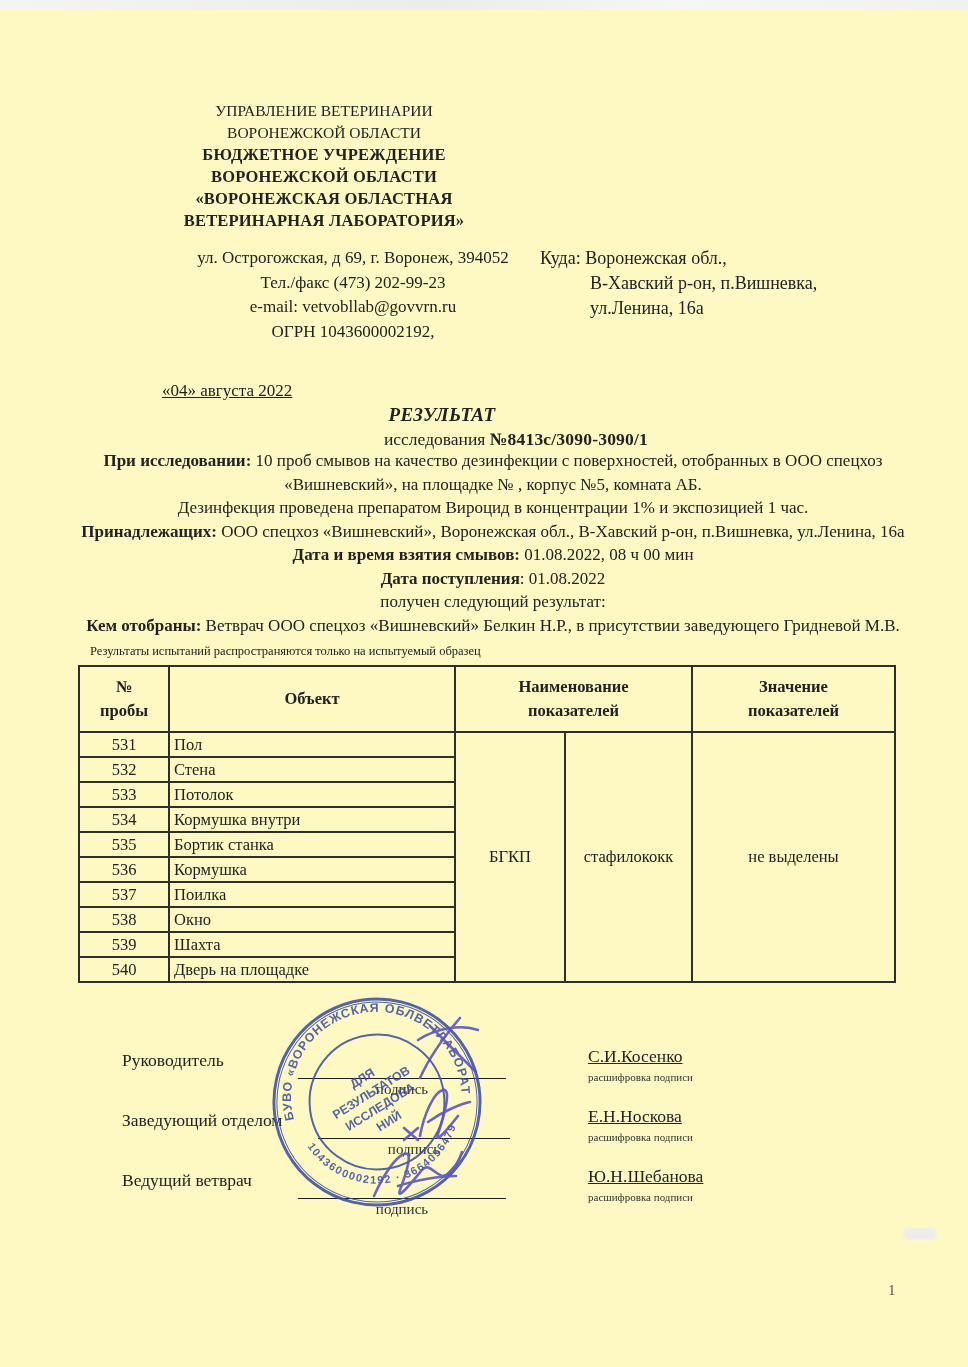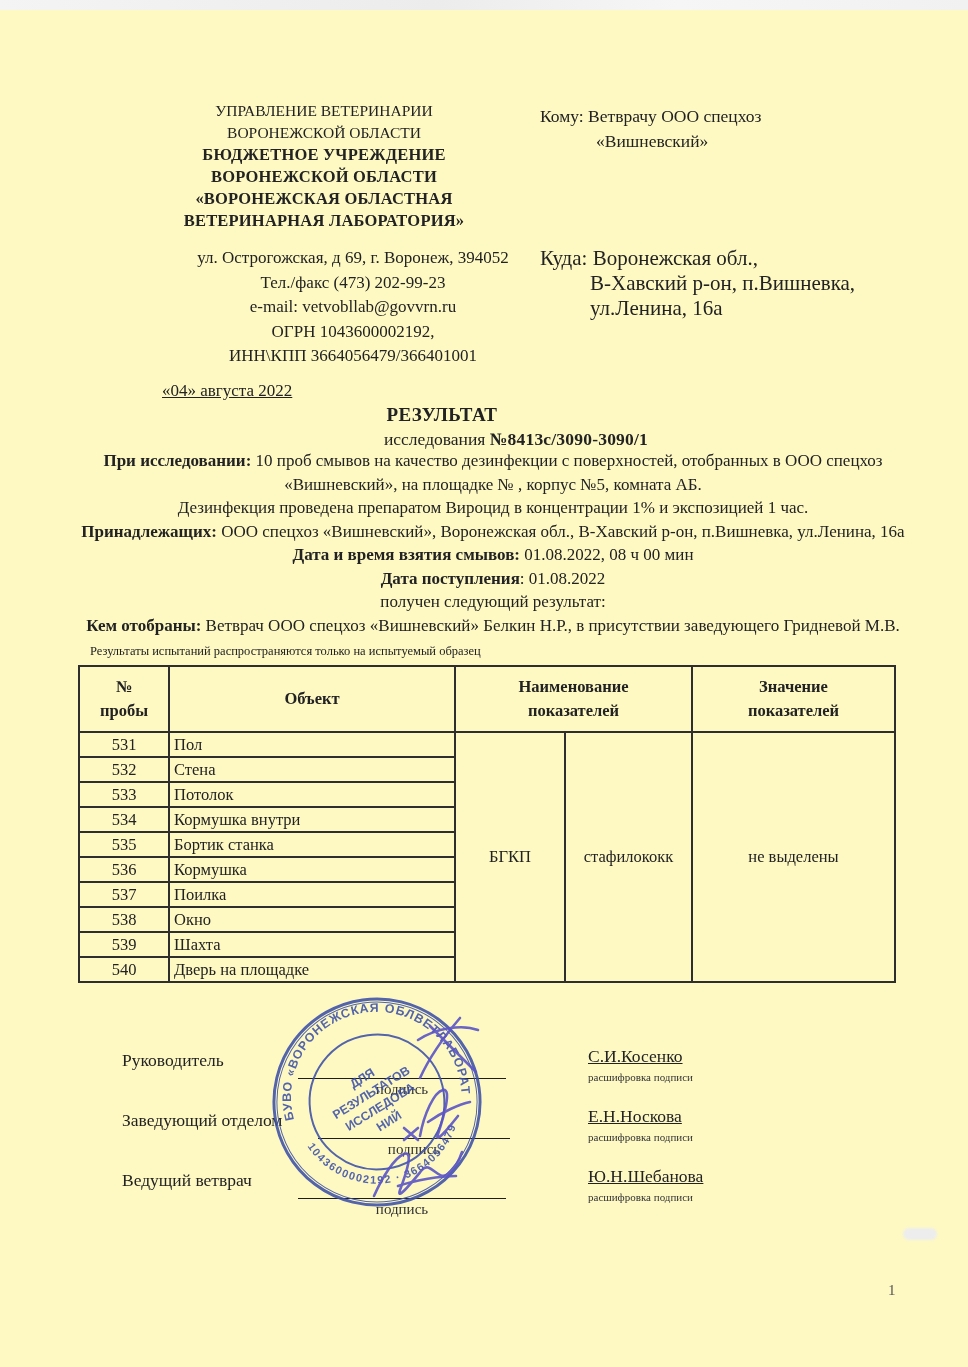--- a/index.html
+++ b/index.html
@@ -14,25 +14,25 @@
     background:linear-gradient(90deg,#f4f4f4 0%,#ececec 45%,#f6f6f6 70%,#f1f1f1 100%);
   }
   .abs{position:absolute;}
   
   .org{left:160px;top:100px;width:328px;text-align:center;line-height:22px;}
   .org .rl{font-size:15.5px;}
   .org .bl{font-size:16.5px;font-weight:bold;letter-spacing:.2px;}
   .to-block{left:540px;top:104px;width:360px;font-size:17.5px;line-height:25px;}
   .to-block .ind{padding-left:56px;}
   .addr{left:138px;top:246px;width:430px;text-align:center;font-size:17px;line-height:24.5px;}
-  .where{left:540px;top:246px;width:360px;font-size:21px;line-height:25px;}
+  .where{left:540px;top:246px;width:360px;font-size:18px;line-height:25px;}
   .where .ind{padding-left:50px;}
   .date-line{left:162px;top:381px;font-size:17px;text-decoration:underline;}
   .title-row{left:0;top:404px;width:780px;text-align:center;padding-left:104px;box-sizing:border-box;
-    font-size:19px;font-weight:bold;letter-spacing:.4px;}
+    font-size:19px;font-weight:bold;letter-spacing:.4px;font-style:italic;}
   .subtitle-row{left:0;top:429px;width:968px;text-align:center;padding-left:64px;box-sizing:border-box;
     font-size:17.5px;}
   .subtitle-row b{letter-spacing:.2px;}
   
   .body-text{left:78px;top:449px;width:830px;font-size:17px;line-height:23.5px;}
   .body-text p{margin:0;text-align:center;}
   .note{font-size:12.5px;margin-top:3px;padding-left:12px;}
   
   table.res{border-collapse:collapse;width:816px;margin-top:1px;table-layout:fixed;}
   table.res th,table.res td{border:2px solid #2e2e2e;font-weight:normal;font-size:16.5px;padding:0 4px;}
@@ -59,31 +59,26 @@
 
   <div class="abs org">
     <div class="rl">УПРАВЛЕНИЕ ВЕТЕРИНАРИИ</div>
     <div class="rl">ВОРОНЕЖСКОЙ ОБЛАСТИ</div>
     <div class="bl">БЮДЖЕТНОЕ УЧРЕЖДЕНИЕ</div>
     <div class="bl">ВОРОНЕЖСКОЙ ОБЛАСТИ</div>
     <div class="bl">«ВОРОНЕЖСКАЯ ОБЛАСТНАЯ</div>
     <div class="bl">ВЕТЕРИНАРНАЯ ЛАБОРАТОРИЯ»</div>
   </div>
 
-  <div class="abs to-block">
-    <div>Кому: Ветврачу ООО спецхоз</div>
-    <div class="ind">«Вишневский»</div>
-  </div>
 
   <div class="abs addr">
     <div>ул. Острогожская, д 69, г. Воронеж, 394052</div>
     <div>Тел./факс (473) 202-99-23</div>
     <div>e-mail: vetvobllab@govvrn.ru</div>
     <div>ОГРН 1043600002192,</div>
-    <div>ИНН\КПП 3664056479/366401001</div>
   </div>
 
   <div class="abs where">
     <div>Куда: Воронежская обл.,</div>
     <div class="ind">В-Хавский р-он, п.Вишневка,</div>
     <div class="ind">ул.Ленина, 16а</div>
   </div>
 
   <div class="abs date-line">«04» августа 2022</div>
 

